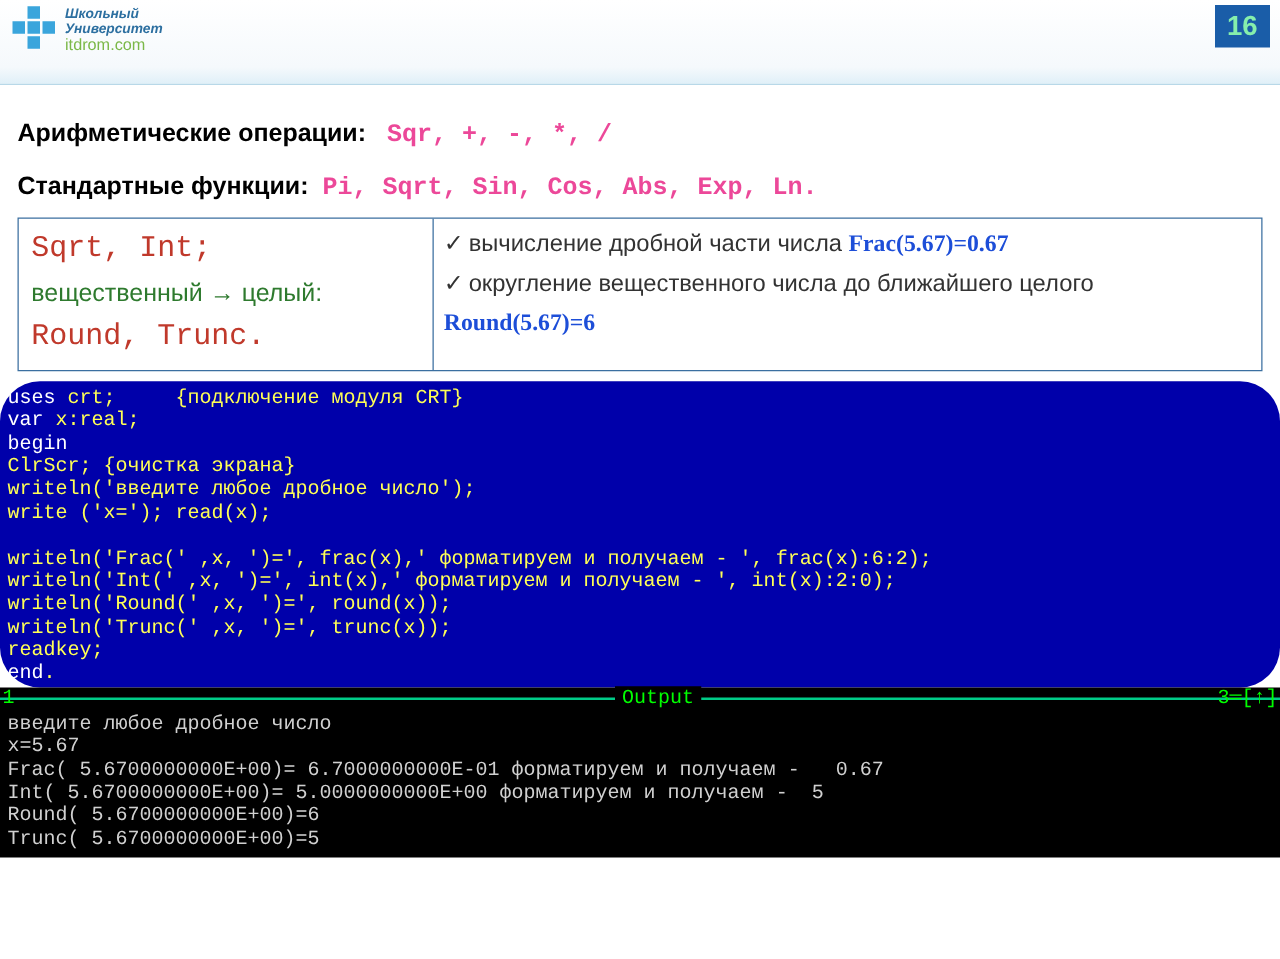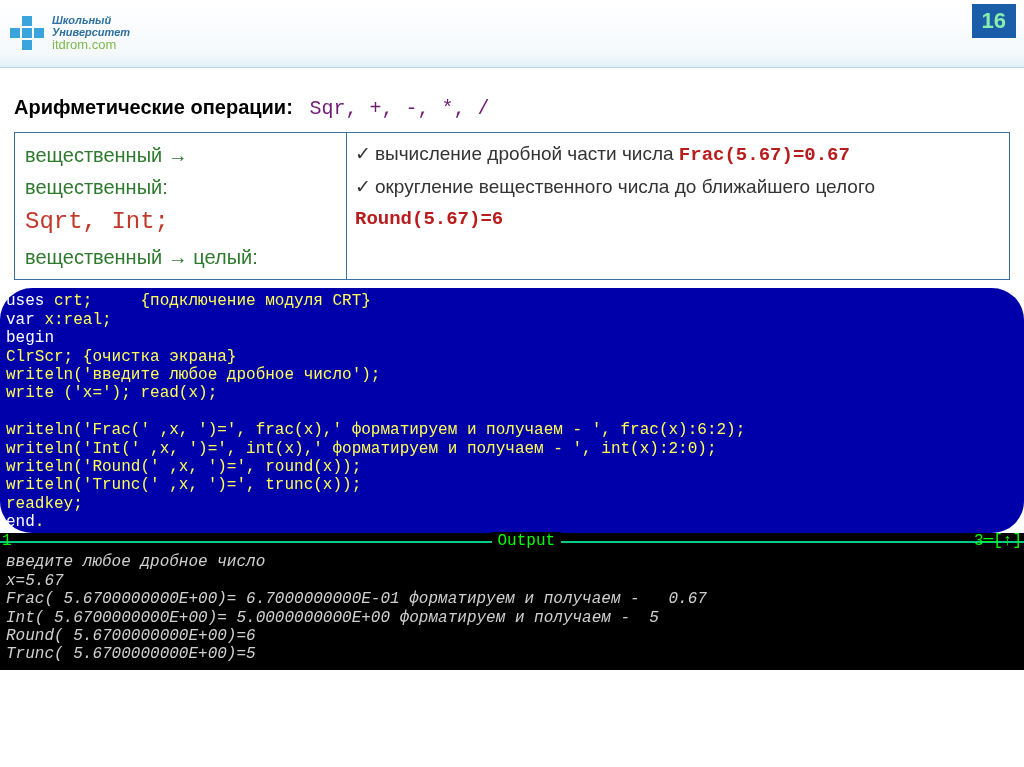--- a/index.html
+++ b/index.html
@@ -16,21 +16,21 @@
     align-items: center;
     position: relative;
     background: linear-gradient(to bottom, #fff 0%, #f5f9fc 80%, #e0f0f8 100%);
     border-bottom: 1px solid #b8d8e8;
   }
   .logo {
     width: 150px;
     height: 58px;
     margin-left: 10px;
     display: flex;
-    align-items: center;
+    align-items: flex-start;
   }
   .logo-squares {
     width: 36px;
     height: 36px;
     position: relative;
     margin-right: 6px;
   }
   .logo-sq { position:absolute; width:10px; height:10px; background:#3aa5dc; }
   .ls1{top:0;left:12px}.ls2{top:12px;left:0}.ls3{top:12px;left:12px}.ls4{top:12px;left:24px}.ls5{top:24px;left:12px}
   .logo-text { font-size:11px; line-height:1.1; color:#2c6fa0; }
@@ -49,39 +49,39 @@
     right:8px; top:4px;
     background:#1a5da8;
     color:#86efac;
     font-size:22px;
     font-weight:bold;
     padding:4px 10px;
   }
   .content { padding: 22px 14px 8px 14px; }
   .ops-block { font-size:20px; line-height:1.7; margin-bottom:6px; }
   .label { font-weight:bold; color:#000; }
-  .mono { font-family: "Courier New", monospace; font-weight:normal; color:#701a75; }
+  .mono { font-family: "Courier New", monospace; font-weight:bold; color:#ec4899; }
   .conv-table {
     display:flex;
     border:1px solid #3b6fa0;
     margin-top:2px;
   }
   .col-l {
     width:332px;
     border-right:1px solid #3b6fa0;
     padding:6px 10px 6px 10px;
     font-size:20px;
     line-height:1.6;
   }
   .col-r { flex:1; padding:6px 8px 6px 8px; font-size:19px; line-height:1.6; }
   .green { color:#2e7a2e; }
   .redfn { font-family:"Courier New",monospace; color:#c0392b; font-size:24px; }
   .check { color:#333; margin-bottom:2px; }
   .chk-mark { color:#333; margin-right:4px; }
-  .codebold { font-family:Liberation Mono, monospace; font-weight:bold; color:#b91c1c; }
+  .codebold { font-family:Liberation Serif, serif; font-weight:bold; color:#1d4ed8; }
   
   .code-area {
     background:#0000aa;
     padding:4px 6px 2px 6px;
     font-family:"Courier New",monospace;
     font-size:16px;
     line-height:1.15;
     color:#fff;
     white-space:pre;
     border-radius:32px;
@@ -102,21 +102,20 @@
   .out-divider .numl { position:absolute; left:2px; top:-1px; color:#0f0; }
   .out-divider .numr { position:absolute; right:2px; top:-1px; color:#0f0; }
   .output {
     background:#000;
     font-family:"Courier New",monospace;
     font-size:16px;
     line-height:1.15;
     color:#d0d0d0;
     padding:2px 6px 6px 6px;
     white-space:pre;
-    font-style:italic;
   }
 </style>
 </head>
 <body>
 
 <div class="header">
   <div class="logo">
     <div class="logo-squares">
       <div class="logo-sq ls1"></div>
         <div class="logo-sq ls2"></div>
@@ -131,26 +130,30 @@
     </div>
   </div>
   <div class="slide-num">16</div>
 </div>
 
 <div class="content">
   <div class="ops-block">
     <span class="label">Арифметические операции:</span>
     &nbsp;&nbsp;<span class="mono">Sqr, +, -, *, /</span>
   </div>
+  <div class="ops-block">
+    <span class="label">Стандартные функции:</span>
+    &nbsp;<span class="mono">Pi, Sqrt, Sin, Cos, Abs, Exp, Ln.</span>
+  </div>
 
   <div class="conv-table">
     <div class="col-l">
-      <div class="green">вещественный → вещественный:</div>
       <div class="redfn">Sqrt, Int;</div>
       <div class="green">вещественный → целый:</div>
+      <div class="redfn">Round, Trunc.</div>
     </div>
     <div class="col-r">
       <div class="check"><span class="chk-mark">✓</span><span>вычисление дробной части числа </span><span class="codebold">Frac(5.67)=0.67</span></div>
       <div class="check"><span class="chk-mark">✓</span><span>округление вещественного числа до ближайшего целого </span><span class="codebold">Round(5.67)=6</span></div>
     </div>
   </div>
 </div>
 
 <div class="code-area"><span class="tok-w">uses</span><span class="tok-y"> crt;     {подключение модуля CRT}</span>
 <span class="tok-w">var</span><span class="tok-y"> x:real;</span>

